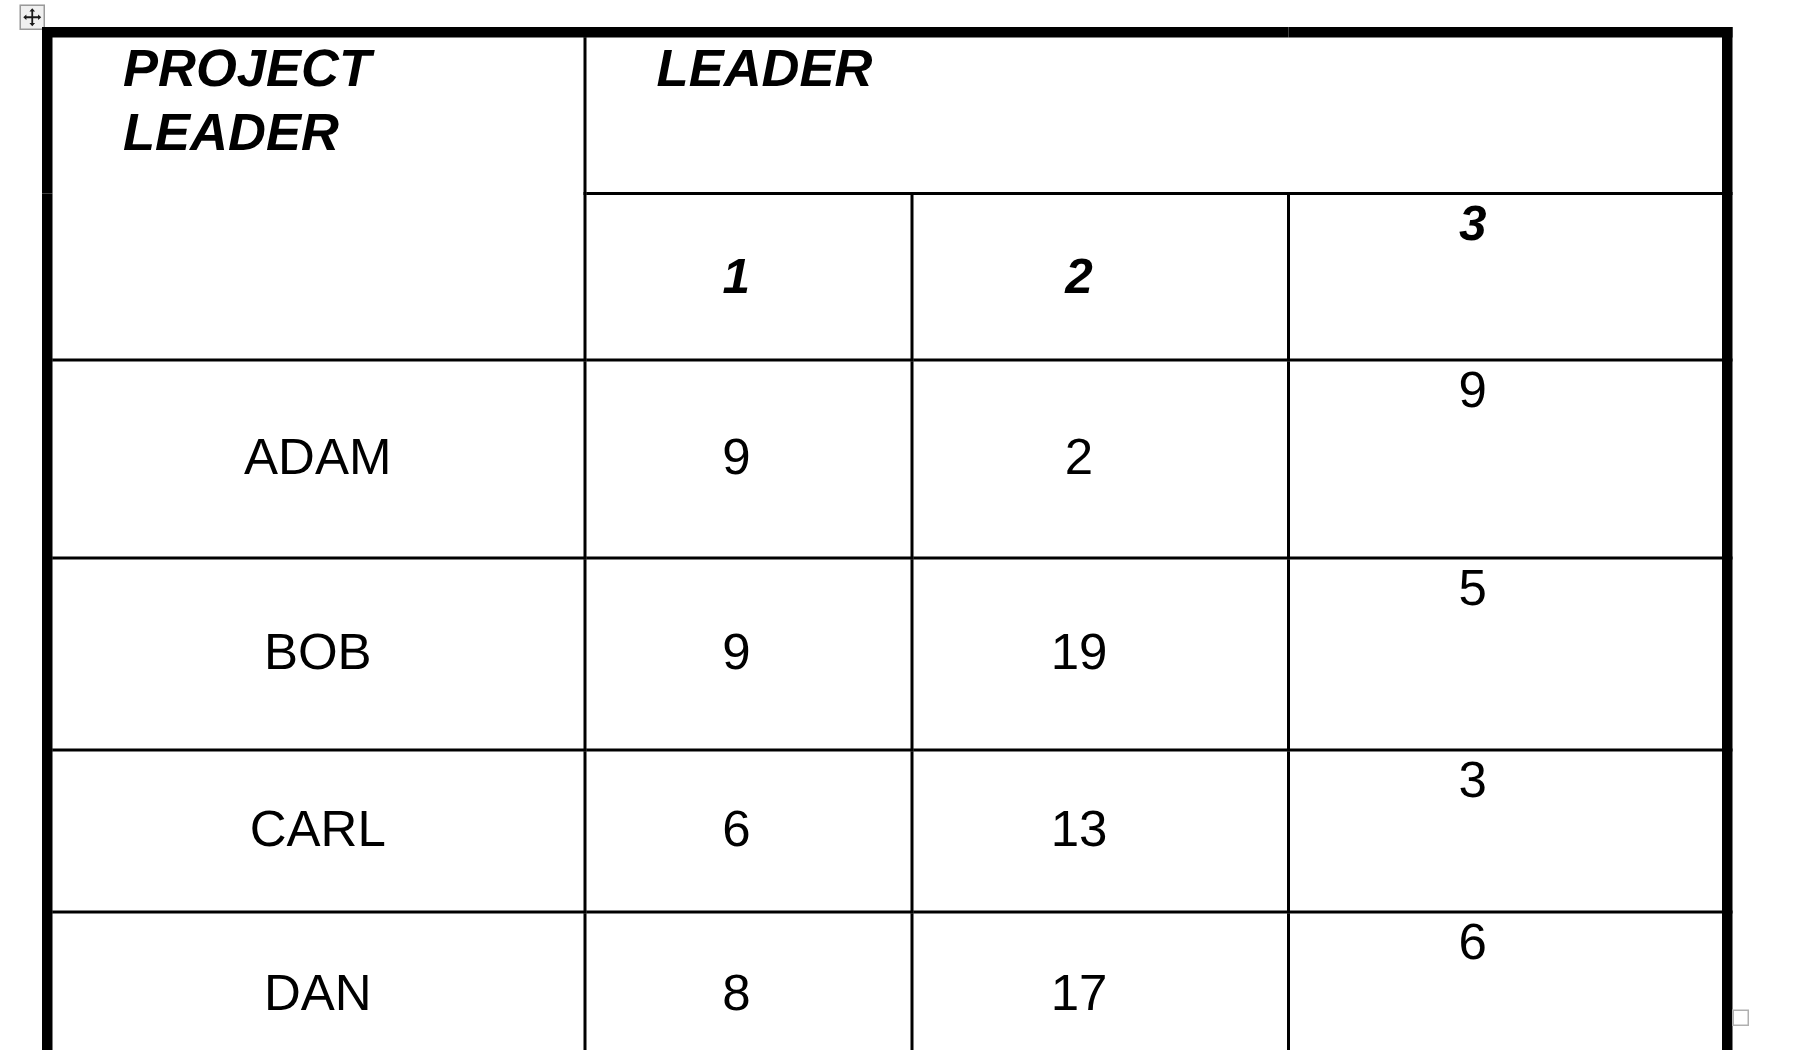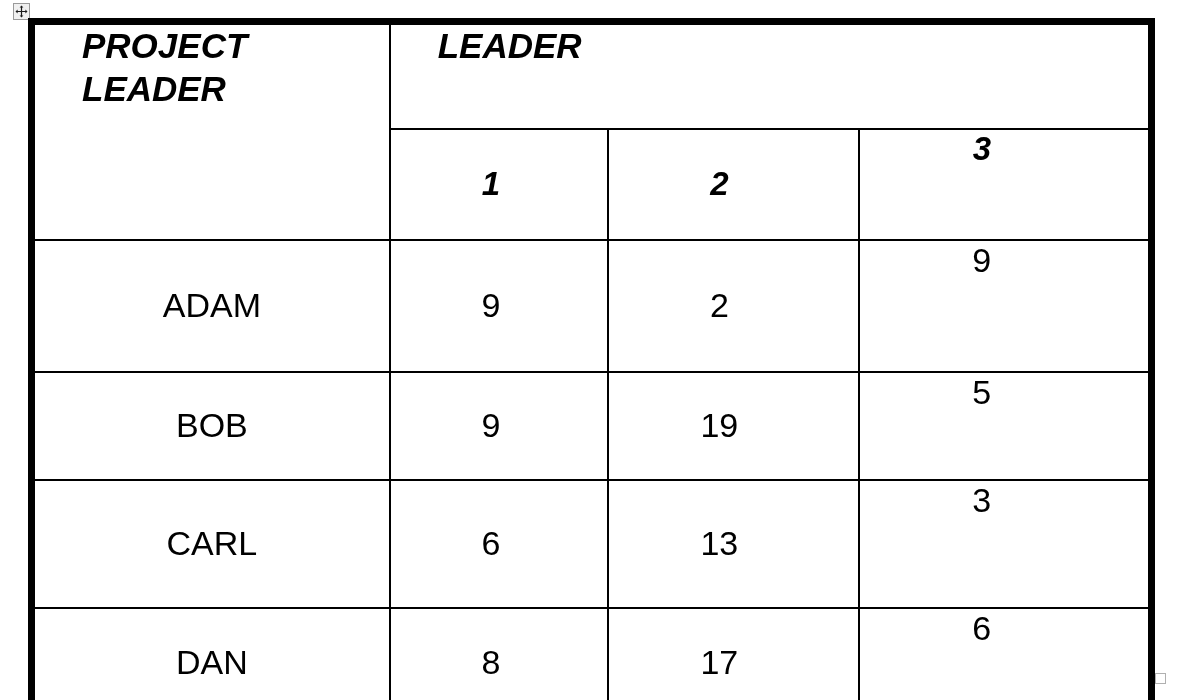--- a/index.html
+++ b/index.html
@@ -156,36 +156,36 @@
       </td>
       <td class="vc pad-row">
         <div class="cell-text shift-left2">2</div>
       </td>
       <td class="vt pad-top-sm">
         <div class="cell-text shift-left3">9</div>
       </td>
     </tr>
 
     <tr>
+      <td class="vc pad-row" style="height:128px;">
+        <div class="cell-text">BOB</div>
+      </td>
+      <td class="vc pad-row">
+        <div class="cell-text shift-left">9</div>
+      </td>
+      <td class="vc pad-row">
+        <div class="cell-text shift-left2">19</div>
+      </td>
+      <td class="vt pad-top-sm">
+        <div class="cell-text shift-left3">5</div>
+      </td>
+    </tr>
+
+    <tr>
       <td class="vc pad-row" style="height:108px;">
-        <div class="cell-text">BOB</div>
-      </td>
-      <td class="vc pad-row">
-        <div class="cell-text shift-left">9</div>
-      </td>
-      <td class="vc pad-row">
-        <div class="cell-text shift-left2">19</div>
-      </td>
-      <td class="vt pad-top-sm">
-        <div class="cell-text shift-left3">5</div>
-      </td>
-    </tr>
-
-    <tr>
-      <td class="vc pad-row" style="height:128px;">
         <div class="cell-text">CARL</div>
       </td>
       <td class="vc pad-row">
         <div class="cell-text shift-left">6</div>
       </td>
       <td class="vc pad-row">
         <div class="cell-text shift-left2">13</div>
       </td>
       <td class="vt pad-top-sm">
         <div class="cell-text shift-left3">3</div>

